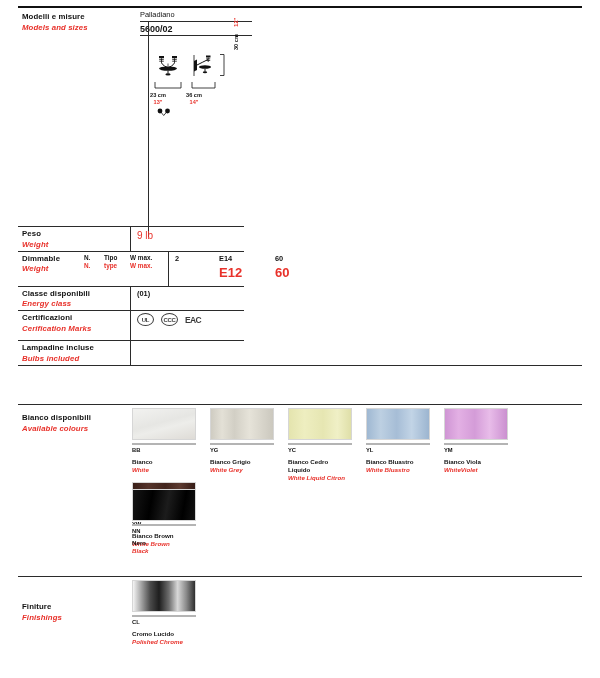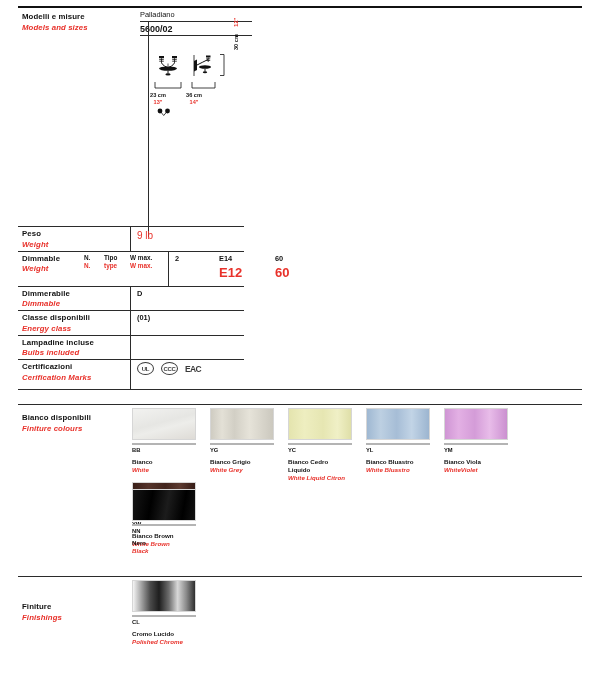--- a/index.html
+++ b/index.html
@@ -490,79 +490,68 @@
           <span class="it">E14</span>
           <span class="en">E12</span>
         </div>
         <div class="bv w">
           <span class="it">60</span>
           <span class="en">60</span>
         </div>
       </div>
     </div>
 
-    <div class="spec-row">
-      <div class="sep"></div>
-      <div class="spec-label">
-        <div class="lbl-it">Dimmerabile</div>
-        <div class="lbl-en">Dimmable</div>
-      </div>
-      <div class="spec-divider"></div>
-      <div class="spec-value">
-        <div class="v-it">D</div>
-      </div>
-    </div>
 
     <div class="spec-row">
       <div class="sep"></div>
       <div class="spec-label">
         <div class="lbl-it">Classe disponibili</div>
         <div class="lbl-en">Energy class</div>
       </div>
       <div class="spec-divider"></div>
       <div class="spec-value">
         <div class="v-it">(01)</div>
       </div>
     </div>
 
+    <div class="spec-row" style="min-height:30px;">
+      <div class="sep"></div>
+      <div class="spec-label">
+        <div class="lbl-it">Certificazioni</div>
+        <div class="lbl-en">Cerification Marks</div>
+      </div>
+      <div class="spec-divider"></div>
+      <div class="certs">
+        <div class="cert-oval">UL</div>
+        <div class="cert-oval">CCC</div>
+        <div class="cert-eac">EAC</div>
+      </div>
+    </div>
+
     <div class="spec-row">
       <div class="sep"></div>
       <div class="spec-label">
         <div class="lbl-it">Lampadine incluse</div>
         <div class="lbl-en">Bulbs included</div>
       </div>
       <div class="spec-divider"></div>
       <div class="spec-value">
         <div class="v-it"></div>
       </div>
     </div>
 
-    <div class="spec-row" style="min-height:30px;">
-      <div class="sep"></div>
-      <div class="spec-label">
-        <div class="lbl-it">Certificazioni</div>
-        <div class="lbl-en">Cerification Marks</div>
-      </div>
-      <div class="spec-divider"></div>
-      <div class="certs">
-        <div class="cert-oval">UL</div>
-        <div class="cert-oval">CCC</div>
-        <div class="cert-eac">EAC</div>
-      </div>
-    </div>
-
     <div class="rule-thin" style="width:564px;"></div>
   </div>
 
   <div class="colours">
     <div class="rule-top-line"></div>
 
     <div class="colours-head">
       <div class="lbl-it">Bianco disponibili</div>
-      <div class="lbl-en">Finiture colours</div>
+      <div class="lbl-en">Available colours</div>
     </div>
 
     <div class="swatch-grid">
 
       <div class="swatch">
         <div class="swatch-chip" style="background:linear-gradient(165deg,#f2f2f0 0%,#e6e6e3 45%,#ededea 60%,#dedbd6 100%);"></div>
         <div class="swatch-rule"></div>
         <div class="swatch-code">BB</div>
         <div class="swatch-it">Bianco</div>
         <div class="swatch-en">White</div>

